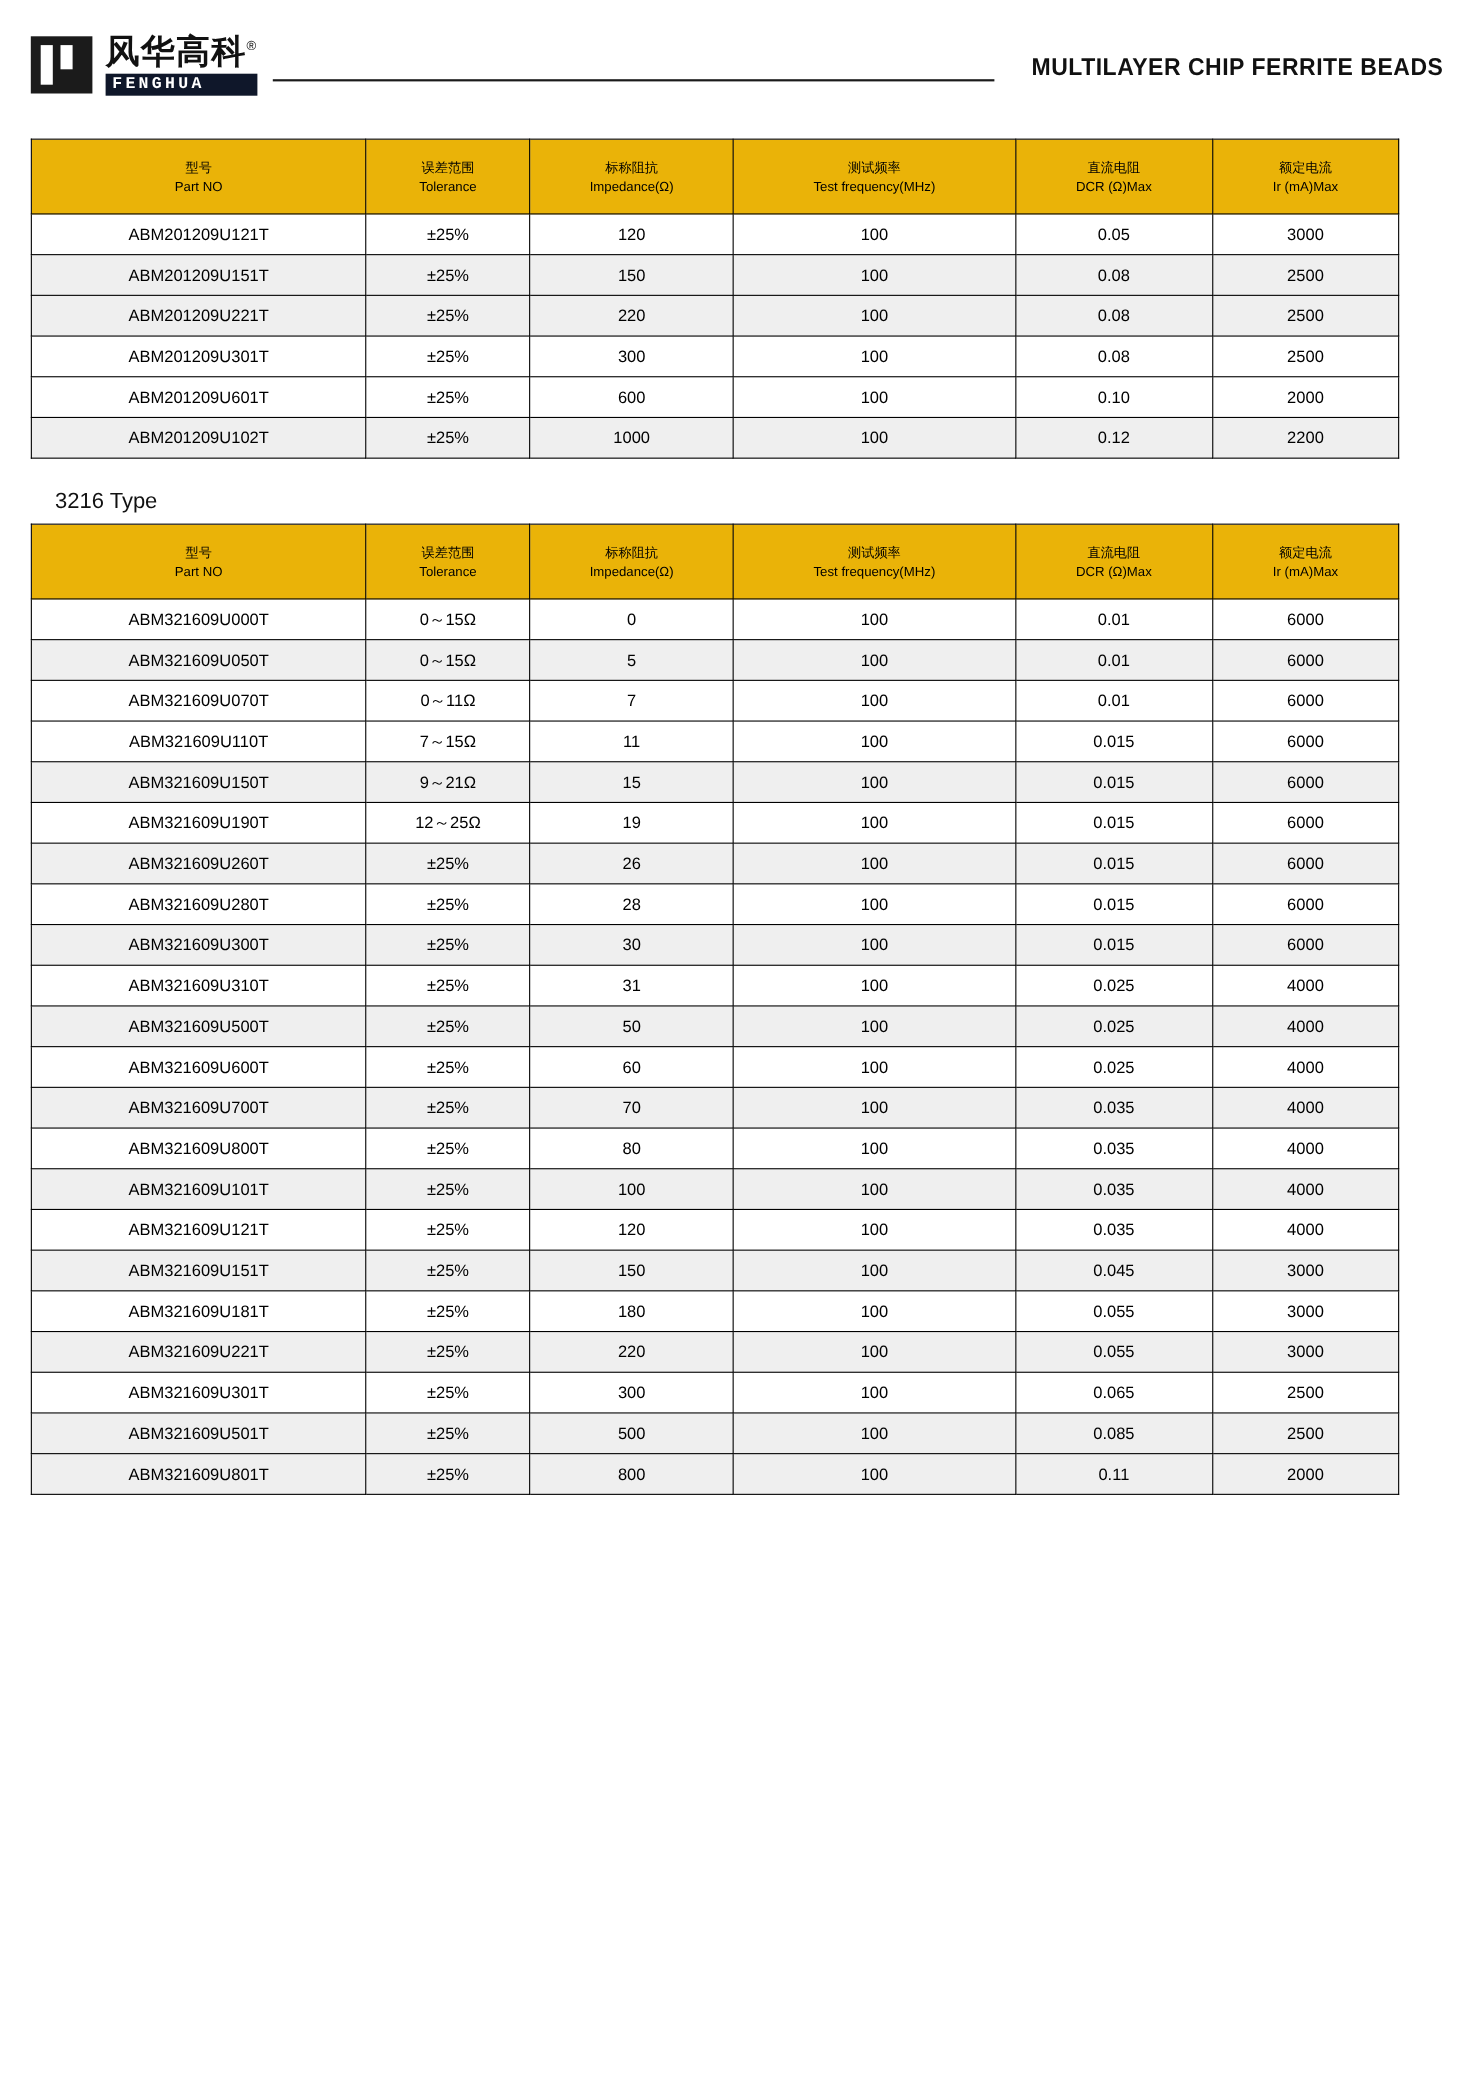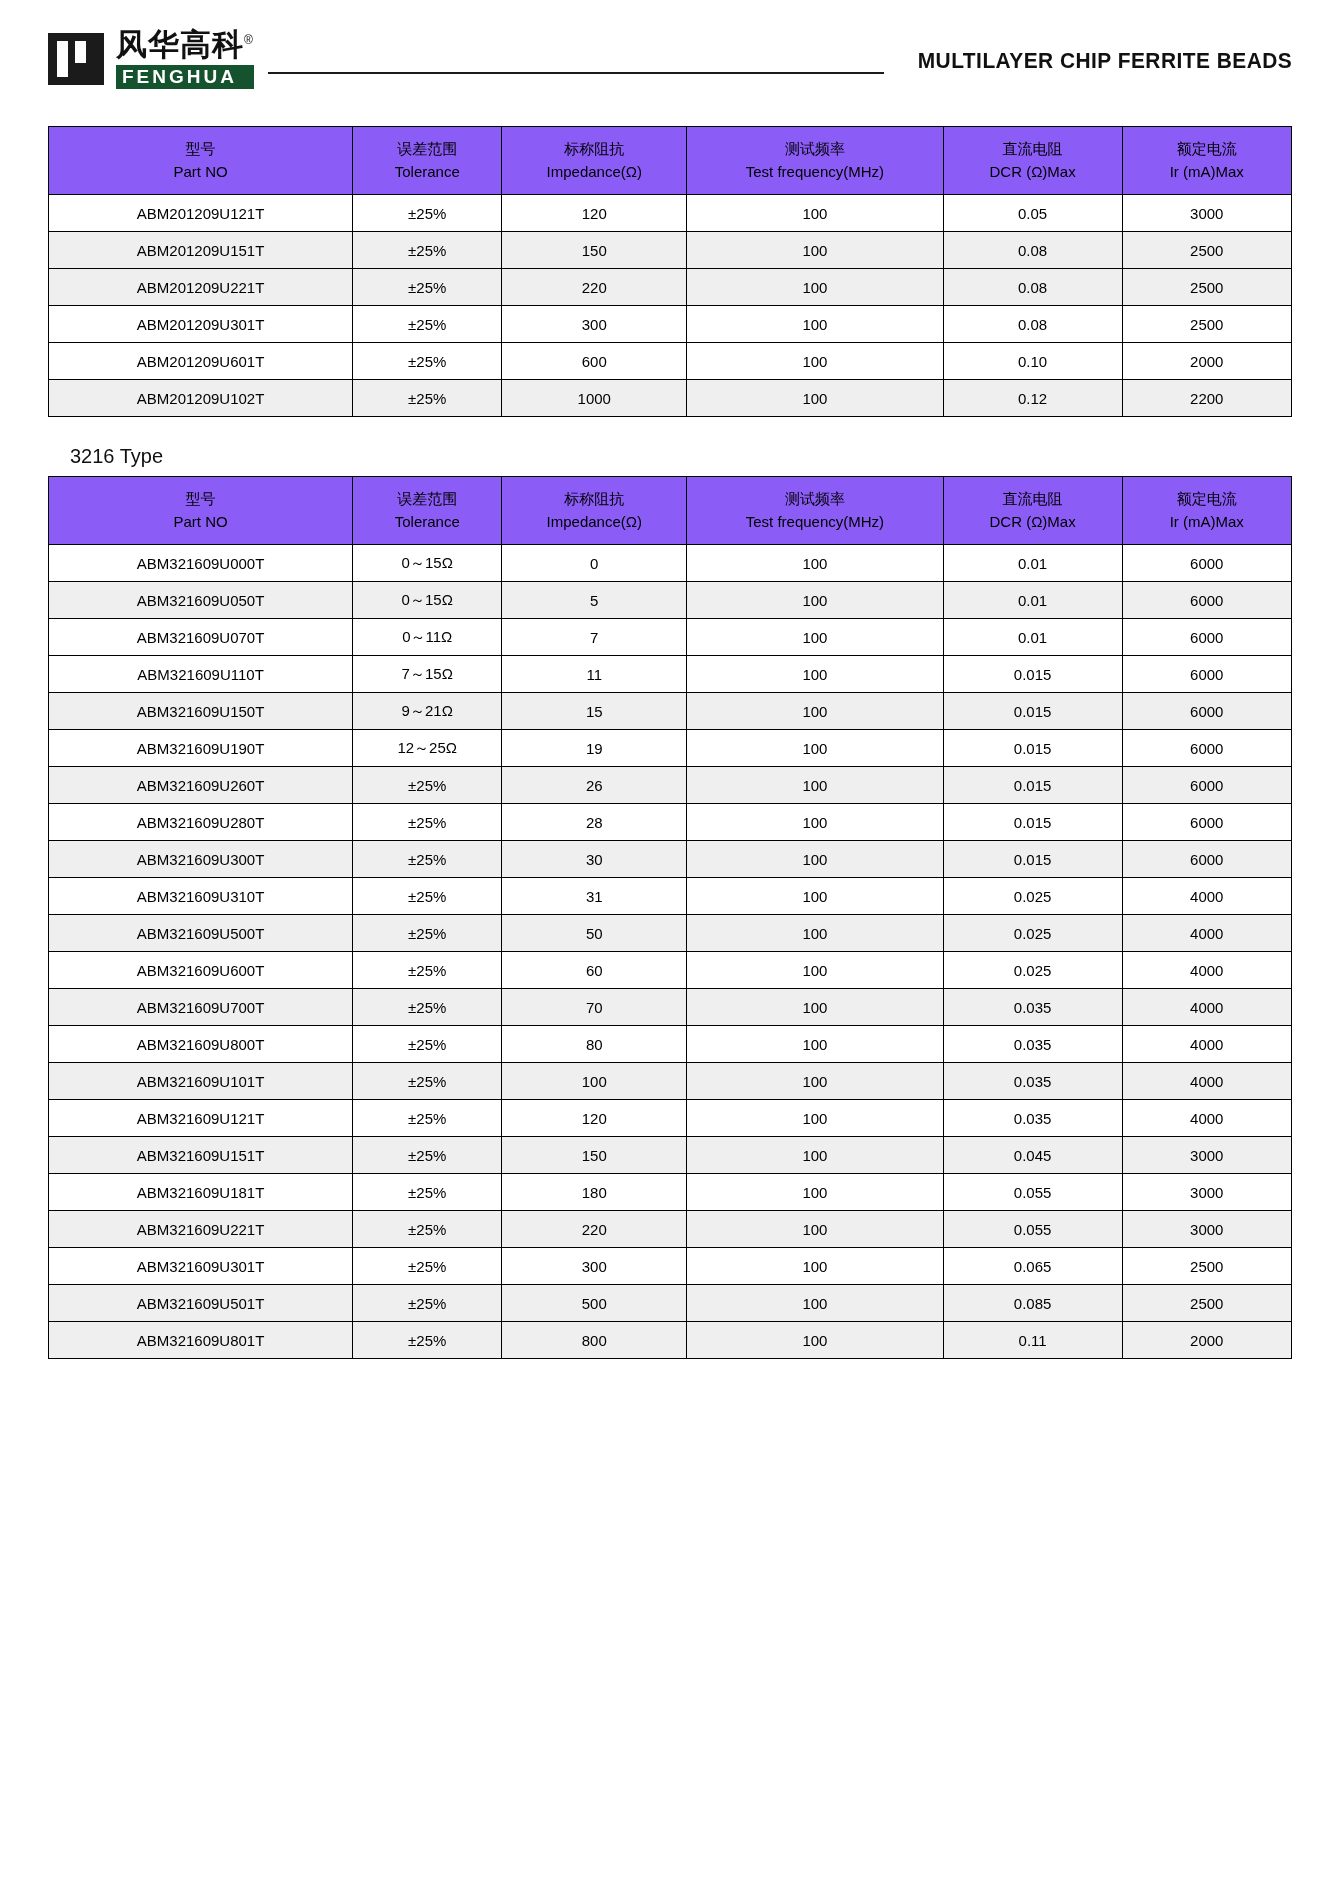--- a/index.html
+++ b/index.html
@@ -11,21 +11,21 @@
   body {
     width: 1340px;
     height: 1891px;
     font-family: "Liberation Sans", sans-serif;
     color: #000000;
     position: relative;
   }
   .page {
     width: 1340px;
     height: 1506px;
-    padding: 0 48px;
+    padding: 0 28px;
     position: relative;
   }
 
   
   .header {
     display: flex;
     align-items: center;
     padding-top: 22px;
     height: 96px;
   }
@@ -70,28 +70,28 @@
     position: relative;
     white-space: nowrap;
   }
   .logo-reg {
     font-size: 12px;
     vertical-align: super;
     font-weight: normal;
   }
   .logo-en {
     margin-top: 5px;
-    font-size: 19px;
+    font-size: 15px;
     font-weight: bold;
     letter-spacing: 3px;
     color: #ffffff;
-    background: #14532d;
+    background: #0f172a;
     padding: 2px 6px 3px 6px;
     display: inline-block;
-    font-family: Liberation Sans, sans-serif;
+    font-family: Liberation Mono, monospace;
   }
   .header-rule {
     flex: 1 1 auto;
     height: 0;
     border-top: 2px solid #1b1b1b;
     margin: 0 14px 0 14px;
     position: relative;
     top: 14px;
   }
   .header-title {
@@ -115,23 +115,23 @@
     table-layout: fixed;
     font-size: 15px;
   }
   td, th {
     border: 1px solid #000000;
     text-align: center;
     font-weight: normal;
     padding: 0;
   }
   thead td {
-    background: #8b5cf6;
+    background: #eab308;
     height: 68px;
-    font-size: 15px;
+    font-size: 12px;
     line-height: 1.5;
     padding: 6px 2px;
   }
   thead .hz { display: block; }
   tbody td {
     height: 37px;
     font-size: 15px;
     white-space: nowrap;
   }
   tbody tr.alt td {

